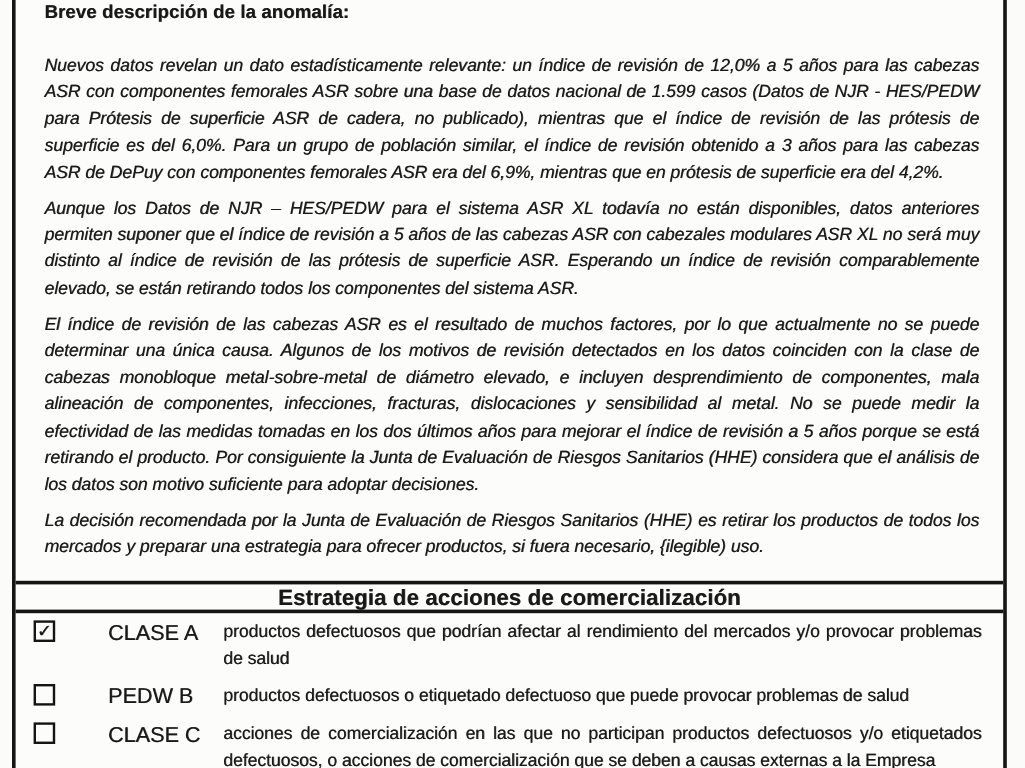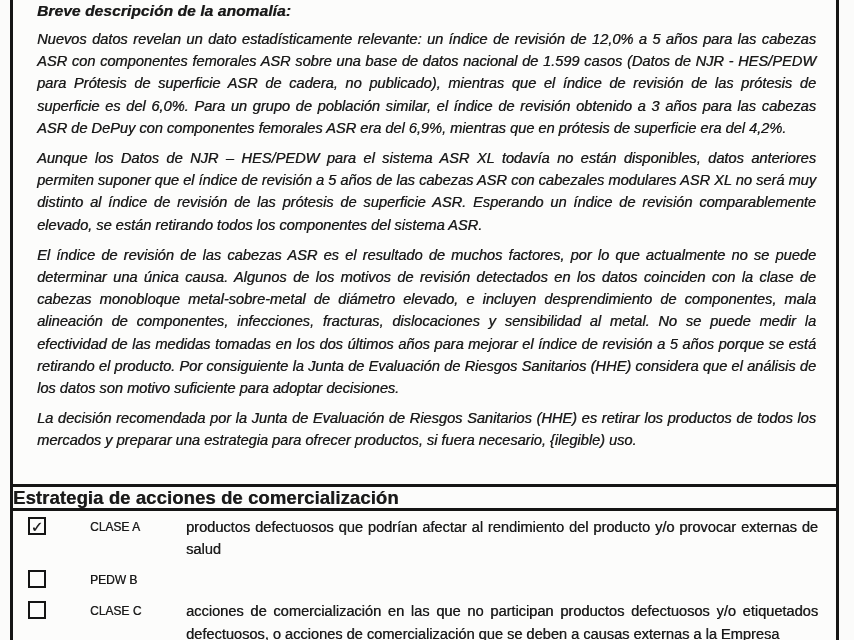--- a/index.html
+++ b/index.html
@@ -22,41 +22,40 @@
   .ink { text-shadow: 0.45px 0 0 rgba(10,10,10,0.65); }
 
   .desc-cell {
     height: 488px;
     padding: 6px 20px 0 24px;
     overflow: hidden;
   }
   .doc-title {
     font-size: 15.5px;
     font-weight: bold;
-    font-style: italic;
-    margin-bottom: 8px;
+    margin-bottom: 24px;
     letter-spacing: 0.1px;
   }
   .para {
     font-size: 14.7px;
     line-height: 22.2px;
     text-align: justify;
     letter-spacing: -0.05px;
     font-style: italic;
   }
   .para + .para { margin-top: 12px; }
   .para.gap-lg { margin-top: 8px; }
 
   .section-header-row {
     border-top: 3px solid #151515;
     border-bottom: 3px solid #151515;
     height: 27px;
     display: flex;
     align-items: center;
-    justify-content: flex-start;
+    justify-content: center;
   }
   .section-header-row .header-text {
     font-size: 18.5px;
     font-weight: bold;
     letter-spacing: 0.1px;
   }
 
   .class-table {
     padding: 5px 18px 6px 15px;
   }
@@ -73,21 +72,21 @@
     margin-top: 1px;
     display: flex;
     align-items: center;
     justify-content: center;
     font-size: 15px;
     font-weight: bold;
     line-height: 1;
     background: #fcfcfb;
   }
   .class-label {
-    font-size: 12px;
+    font-size: 18px;
     line-height: 22px;
     white-space: nowrap;
   }
   .class-desc {
     font-size: 14.7px;
     line-height: 22.2px;
     text-align: justify;
     letter-spacing: -0.05px;
   }
 </style>
@@ -110,26 +109,27 @@
 
   <div class="section-header-row">
     <span class="header-text ink">Estrategia de acciones de comercialización</span>
   </div>
 
   <div class="class-table">
 
     <div class="class-row">
       <div class="checkbox ink">✓</div>
       <div class="class-label ink">CLASE A</div>
-      <div class="class-desc ink">productos defectuosos que podrían afectar al rendimiento del producto y/o provocar externas de salud</div>
+      <div class="class-desc ink">productos defectuosos que podrían afectar al rendimiento del mercados y/o provocar problemas de salud</div>
     </div>
 
     <div class="class-row">
       <div class="checkbox ink"></div>
       <div class="class-label ink">PEDW B</div>
+      <div class="class-desc ink">productos defectuosos o etiquetado defectuoso que puede provocar problemas de salud</div>
     </div>
 
     <div class="class-row">
       <div class="checkbox ink"></div>
       <div class="class-label ink">CLASE C</div>
       <div class="class-desc ink">acciones de comercialización en las que no participan productos defectuosos y/o etiquetados defectuosos, o acciones de comercialización que se deben a causas externas a la Empresa</div>
     </div>
 
   </div>
 

